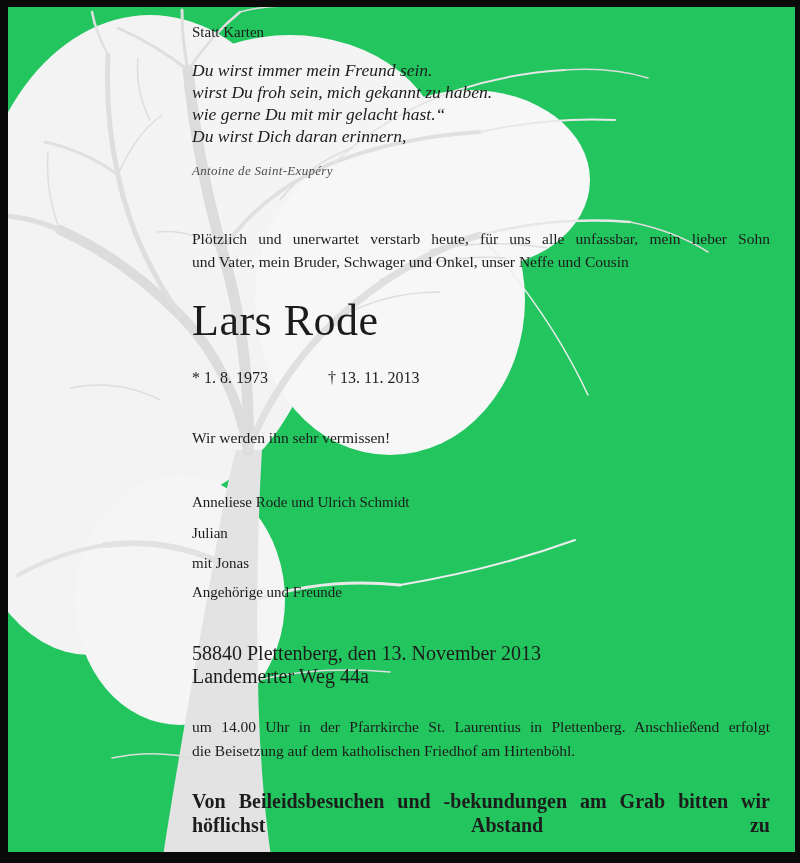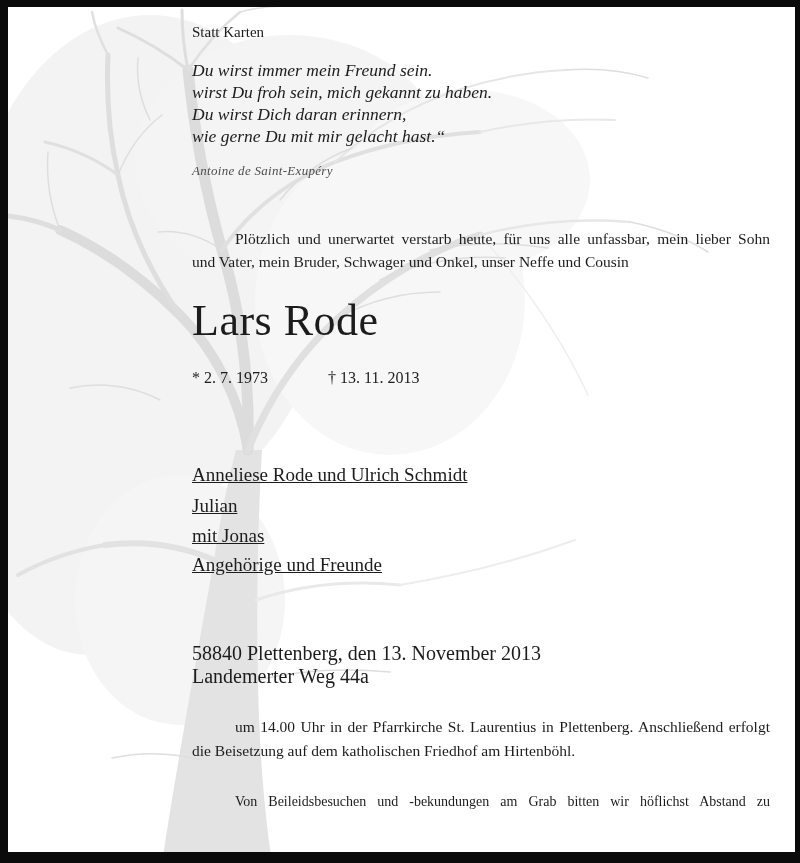--- a/index.html
+++ b/index.html
@@ -1,45 +1,45 @@
 <!DOCTYPE html>
 <html><head>
 <meta charset="utf-8">
 <style>
   html,body{margin:0;padding:0;background:#888;}
   .page{
-    position:relative;width:800px;height:863px;background:#ffffff;
+    position:relative;width:800px;height:863px;background:#22c55e;
     overflow:hidden;font-family:"Liberation Serif","DejaVu Serif",serif;
     color:#1c1c1c;
   }
   .edge{position:absolute;background:#0a0a0a;z-index:5;}
   .edge-top{left:0;top:0;width:800px;height:7px;}
   .edge-left{left:0;top:0;width:8px;height:863px;}
   .edge-right{right:0;top:0;width:5px;height:863px;}
   .edge-bottom{left:0;bottom:0;width:800px;height:11px;}
   .tree{position:absolute;left:0;top:0;z-index:1;}
   .content{position:absolute;left:192px;top:0;width:578px;height:863px;z-index:3;}
   .header{position:absolute;top:24px;left:0;font-size:15px;}
   .quote{position:absolute;top:59px;left:0;font-style:italic;font-size:17.5px;line-height:22px;}
   .attribution{position:absolute;top:163px;left:0;font-size:13px;font-style:italic;color:#4d4d4d;letter-spacing:0.3px;}
   .announcement{position:absolute;top:227px;left:0;width:578px;font-size:15.5px;line-height:23px;}
-  .stretch{text-align:justify;text-align-last:justify;margin-left:43px;}
+  .stretch{text-align:justify;text-align-last:justify;}
   .name{position:absolute;top:297px;left:0;font-size:44px;line-height:48px;letter-spacing:0.5px;}
   .dates{position:absolute;top:369px;left:0;width:578px;height:22px;font-size:16px;}
   .birth{position:absolute;left:0;top:0;}
   .death{position:absolute;left:136px;top:0;}
   .missing{position:absolute;top:429px;left:0;font-size:15.5px;}
-  .mourners{position:absolute;top:462px;left:0;font-size:19px;line-height:25px;text-decoration:underline;}
+  .mourners{position:absolute;top:490px;left:0;font-size:15px;line-height:25px;}
   .m0{margin-bottom:6px;}
   .m1{margin-bottom:5px;}
   .m2{margin-bottom:2px;}
   .m3{margin-bottom:4px;}
   .placedate{position:absolute;top:642px;left:0;font-size:20px;line-height:23px;}
   .service{position:absolute;top:715px;left:0;width:578px;font-size:15.5px;line-height:23.5px;}
-  .condolence{position:absolute;top:790px;left:0;width:578px;font-size:14px;line-height:23.5px;}
+  .condolence{position:absolute;top:790px;left:0;width:578px;font-size:20px;line-height:23.5px;font-weight:bold;}
 </style>
 </head>
 <body>
 
 <div class="page">
 
   <svg class="tree" width="800" height="863" viewBox="0 0 800 863" aria-hidden="true">
     <g fill-rule="evenodd">
       <ellipse cx="150" cy="260" rx="178" ry="245" fill="#f3f3f3"></ellipse>
       <ellipse cx="290" cy="160" rx="155" ry="125" fill="#f4f4f4"></ellipse>
@@ -94,38 +94,39 @@
   <div class="edge edge-right"></div>
   <div class="edge edge-bottom"></div>
 
   <div class="content">
 
     <div class="header">Statt Karten</div>
 
     <div class="quote">
       <div>Du wirst immer mein Freund sein.</div>
       <div>wirst Du froh sein, mich gekannt zu haben.</div>
+      <div>wie gerne Du mit mir gelacht hast.“</div>
       <div>Du wirst Dich daran erinnern,</div>
-      <div>wie gerne Du mit mir gelacht hast.“</div>
     </div>
 
     <div class="attribution">Antoine de Saint-Exupéry</div>
 
     <div class="announcement">
       <div class="stretch">Plötzlich und unerwartet verstarb heute, für uns alle unfassbar, mein lieber Sohn</div>
       <div>und Vater, mein Bruder, Schwager und Onkel, unser Neffe und Cousin</div>
     </div>
 
     <div class="name">Lars Rode</div>
 
     <div class="dates">
-      <span class="birth">* 2. 7. 1973</span>
+      <span class="birth">* 1. 8. 1973</span>
       <span class="death">† 13. 11. 2013</span>
     </div>
 
+    <div class="missing">Wir werden ihn sehr vermissen!</div>
 
     <div class="mourners">
       <div class="m0">Anneliese Rode und Ulrich Schmidt</div>
       <div class="m1">Julian</div>
       <div class="m3">mit Jonas</div>
       <div>Angehörige und Freunde</div>
     </div>
 
     <div class="placedate">
       <div>58840 Plettenberg, den 13. November 2013</div>

